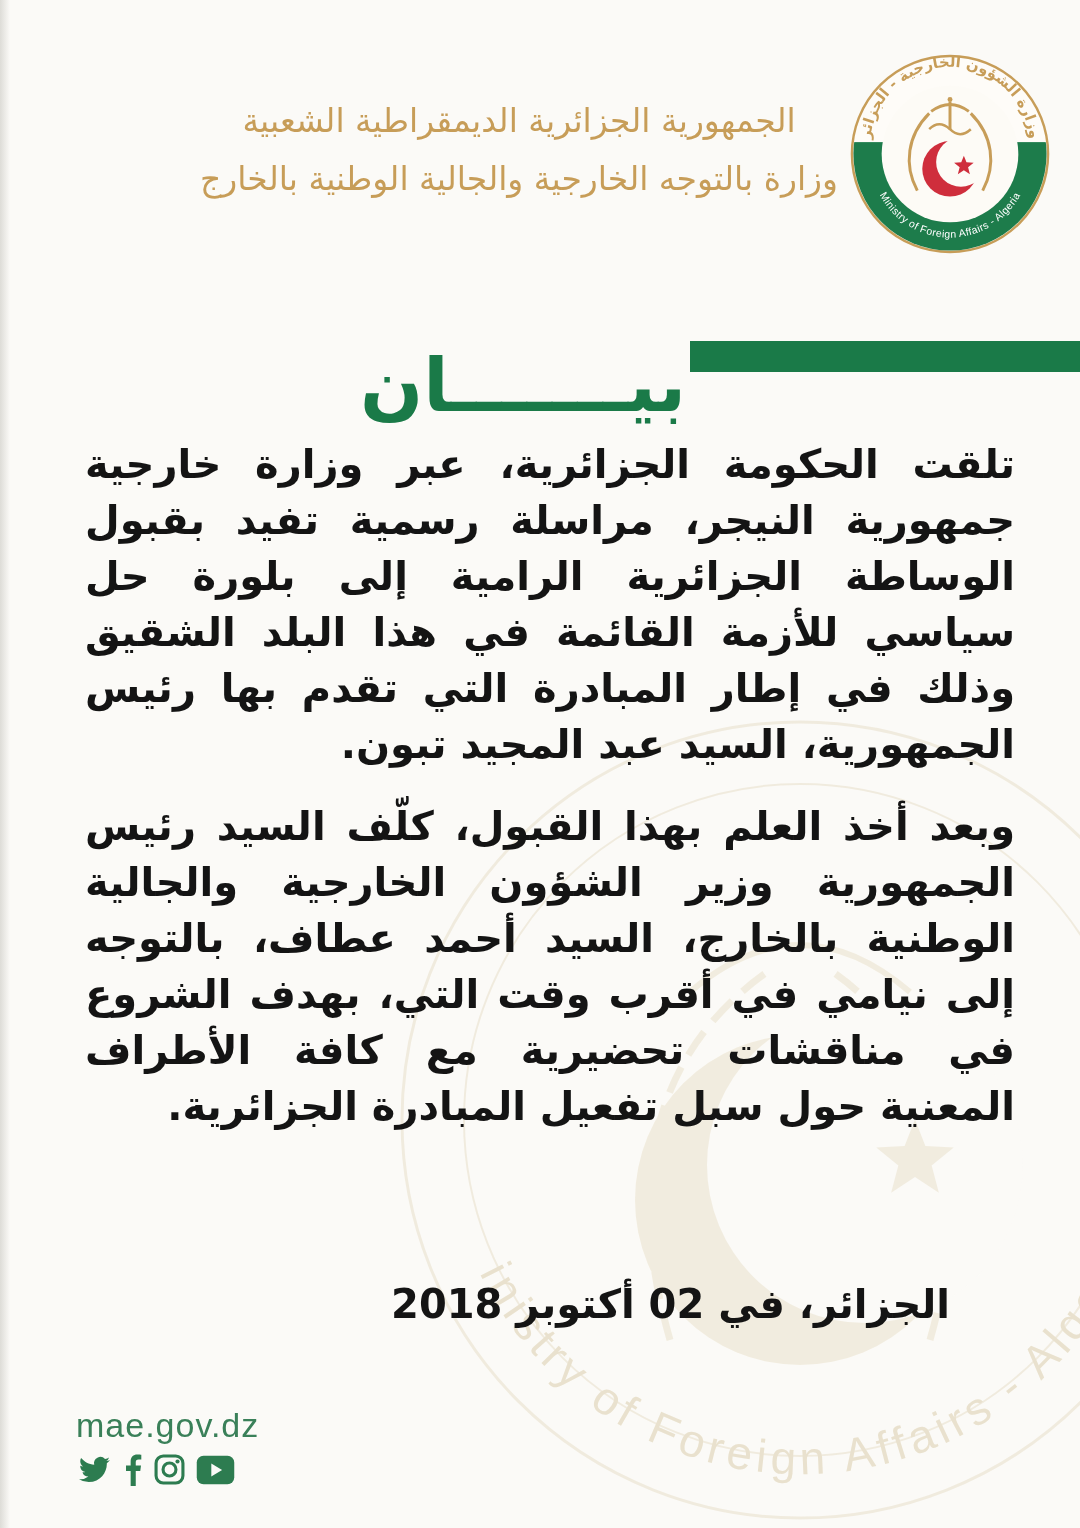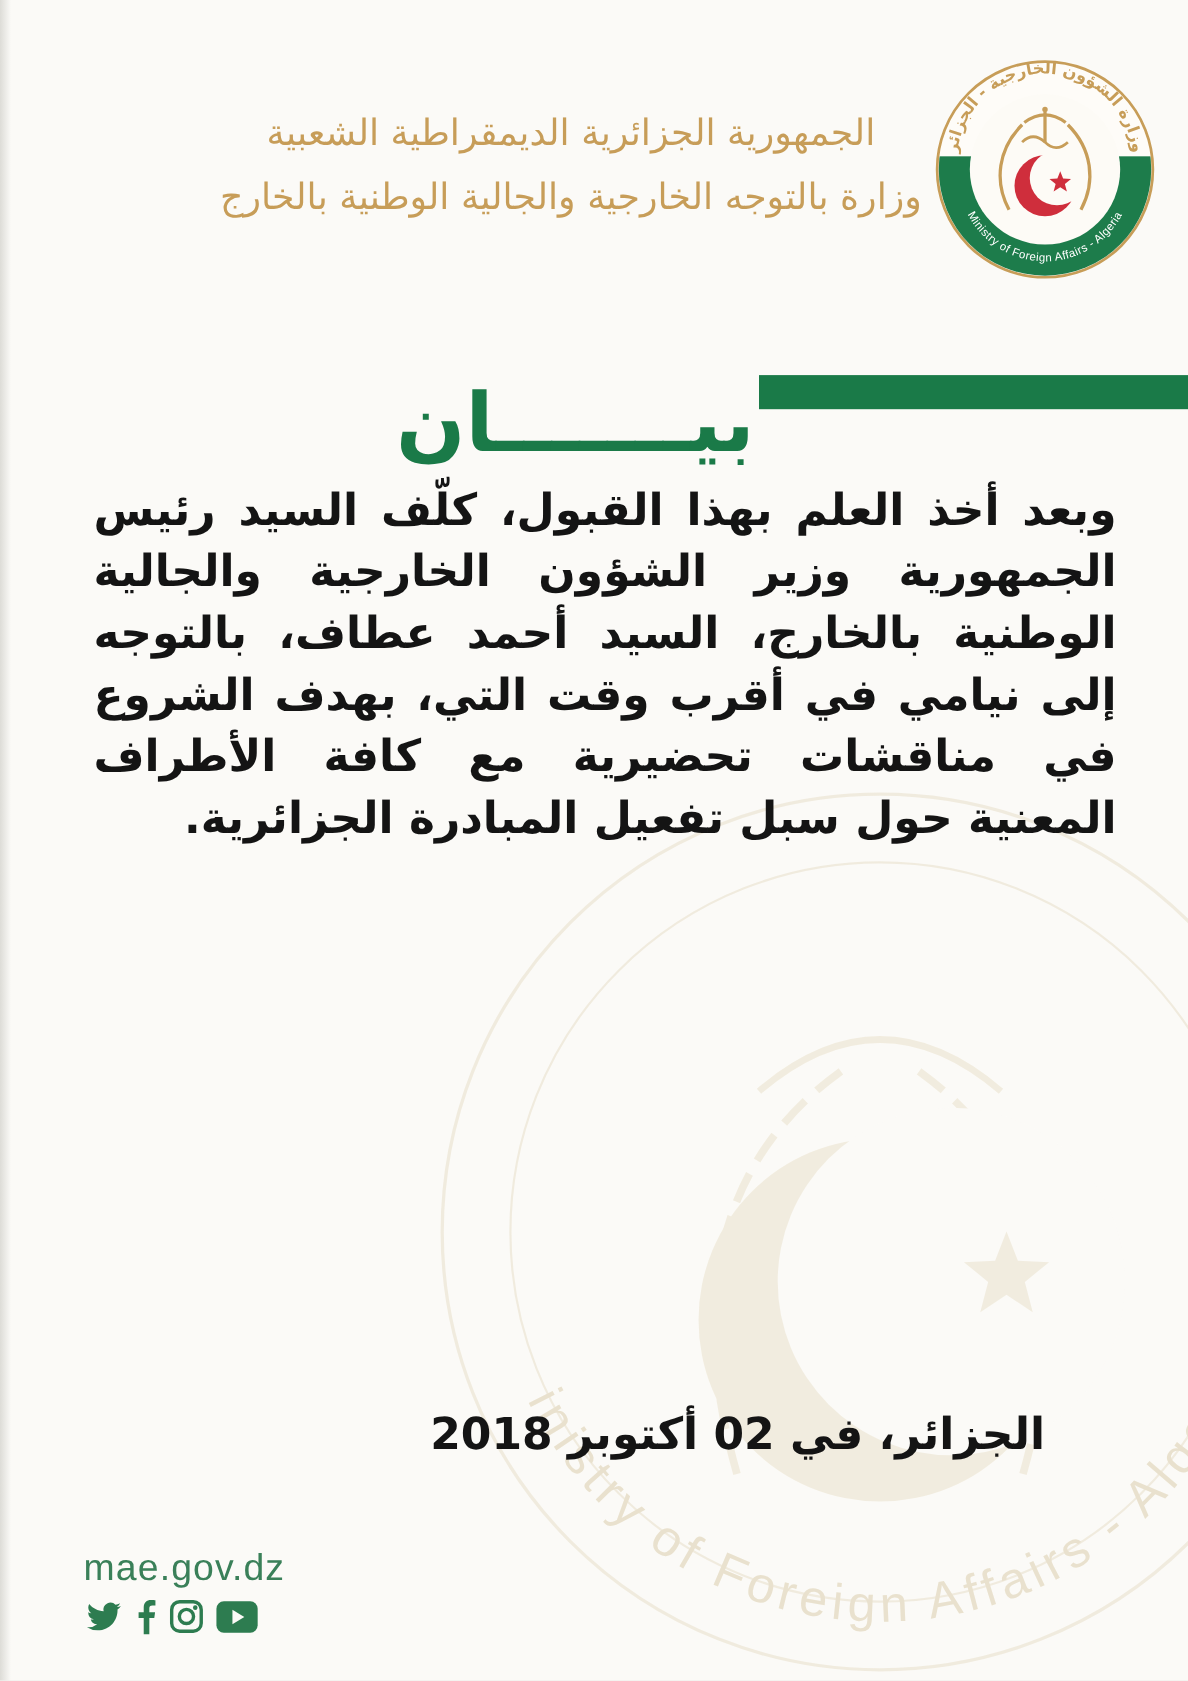--- a/index.html
+++ b/index.html
@@ -117,20 +117,21 @@
       <circle cx="105" cy="120" r="28" fill="#cf2e3c"></circle>
       <circle cx="116" cy="113" r="25" fill="#fdfbf6"></circle>
       <polygon points="0,-9 2.3,-3.1 8.6,-2.8 3.7,1.2 5.3,7.3 0,3.8 -5.3,7.3 -3.7,1.2 -8.6,-2.8 -2.3,-3.1" transform="translate(119,117) scale(1.15)" fill="#cf2e3c"></polygon>
     </g>
   </svg>
 
   <div class="banner-bar"></div>
   <div class="banner-word">بيـــــــان</div>
 
   <div class="statement-body">
+    <p>تلقت الحكومة الجزائرية، عبر وزارة خارجية جمهورية النيجر، مراسلة رسمية تفيد بقبول الوساطة الجزائرية الرامية إلى بلورة حل سياسي للأزمة القائمة في هذا البلد الشقيق وذلك في إطار المبادرة التي تقدم بها رئيس الجمهورية، السيد عبد المجيد تبون.</p>
     <p>وبعد أخذ العلم بهذا القبول، كلّف السيد رئيس الجمهورية وزير الشؤون الخارجية والجالية الوطنية بالخارج، السيد أحمد عطاف، بالتوجه إلى نيامي في أقرب وقت التي، بهدف الشروع في مناقشات تحضيرية مع كافة الأطراف المعنية حول سبل تفعيل المبادرة الجزائرية.</p>
   </div>
 
   <div class="dateline">الجزائر، في 02 أكتوبر 2018</div>
 
   <div class="footer">
     <div class="website">mae.gov.dz</div>
     <div class="social-row">
       <svg width="37" height="31" viewBox="0 0 24 24">
         <path fill="#2d7c50" d="M23.953 4.57a10 10 0 0 1-2.825.775 4.958 4.958 0 0 0 2.163-2.723 9.99 9.99 0 0 1-3.127 1.184 4.92 4.92 0 0 0-8.384 4.482C7.69 8.095 4.067 6.13 1.64 3.162a4.822 4.822 0 0 0-.666 2.475c0 1.71.87 3.213 2.188 4.096a4.904 4.904 0 0 1-2.228-.616v.06a4.923 4.923 0 0 0 3.946 4.827 4.996 4.996 0 0 1-2.212.085 4.936 4.936 0 0 0 4.604 3.417A9.867 9.867 0 0 1 0 19.54a13.995 13.995 0 0 0 7.557 2.209c9.053 0 13.998-7.496 13.998-13.985 0-.21 0-.42-.015-.63a9.935 9.935 0 0 0 2.413-2.563z"></path>

